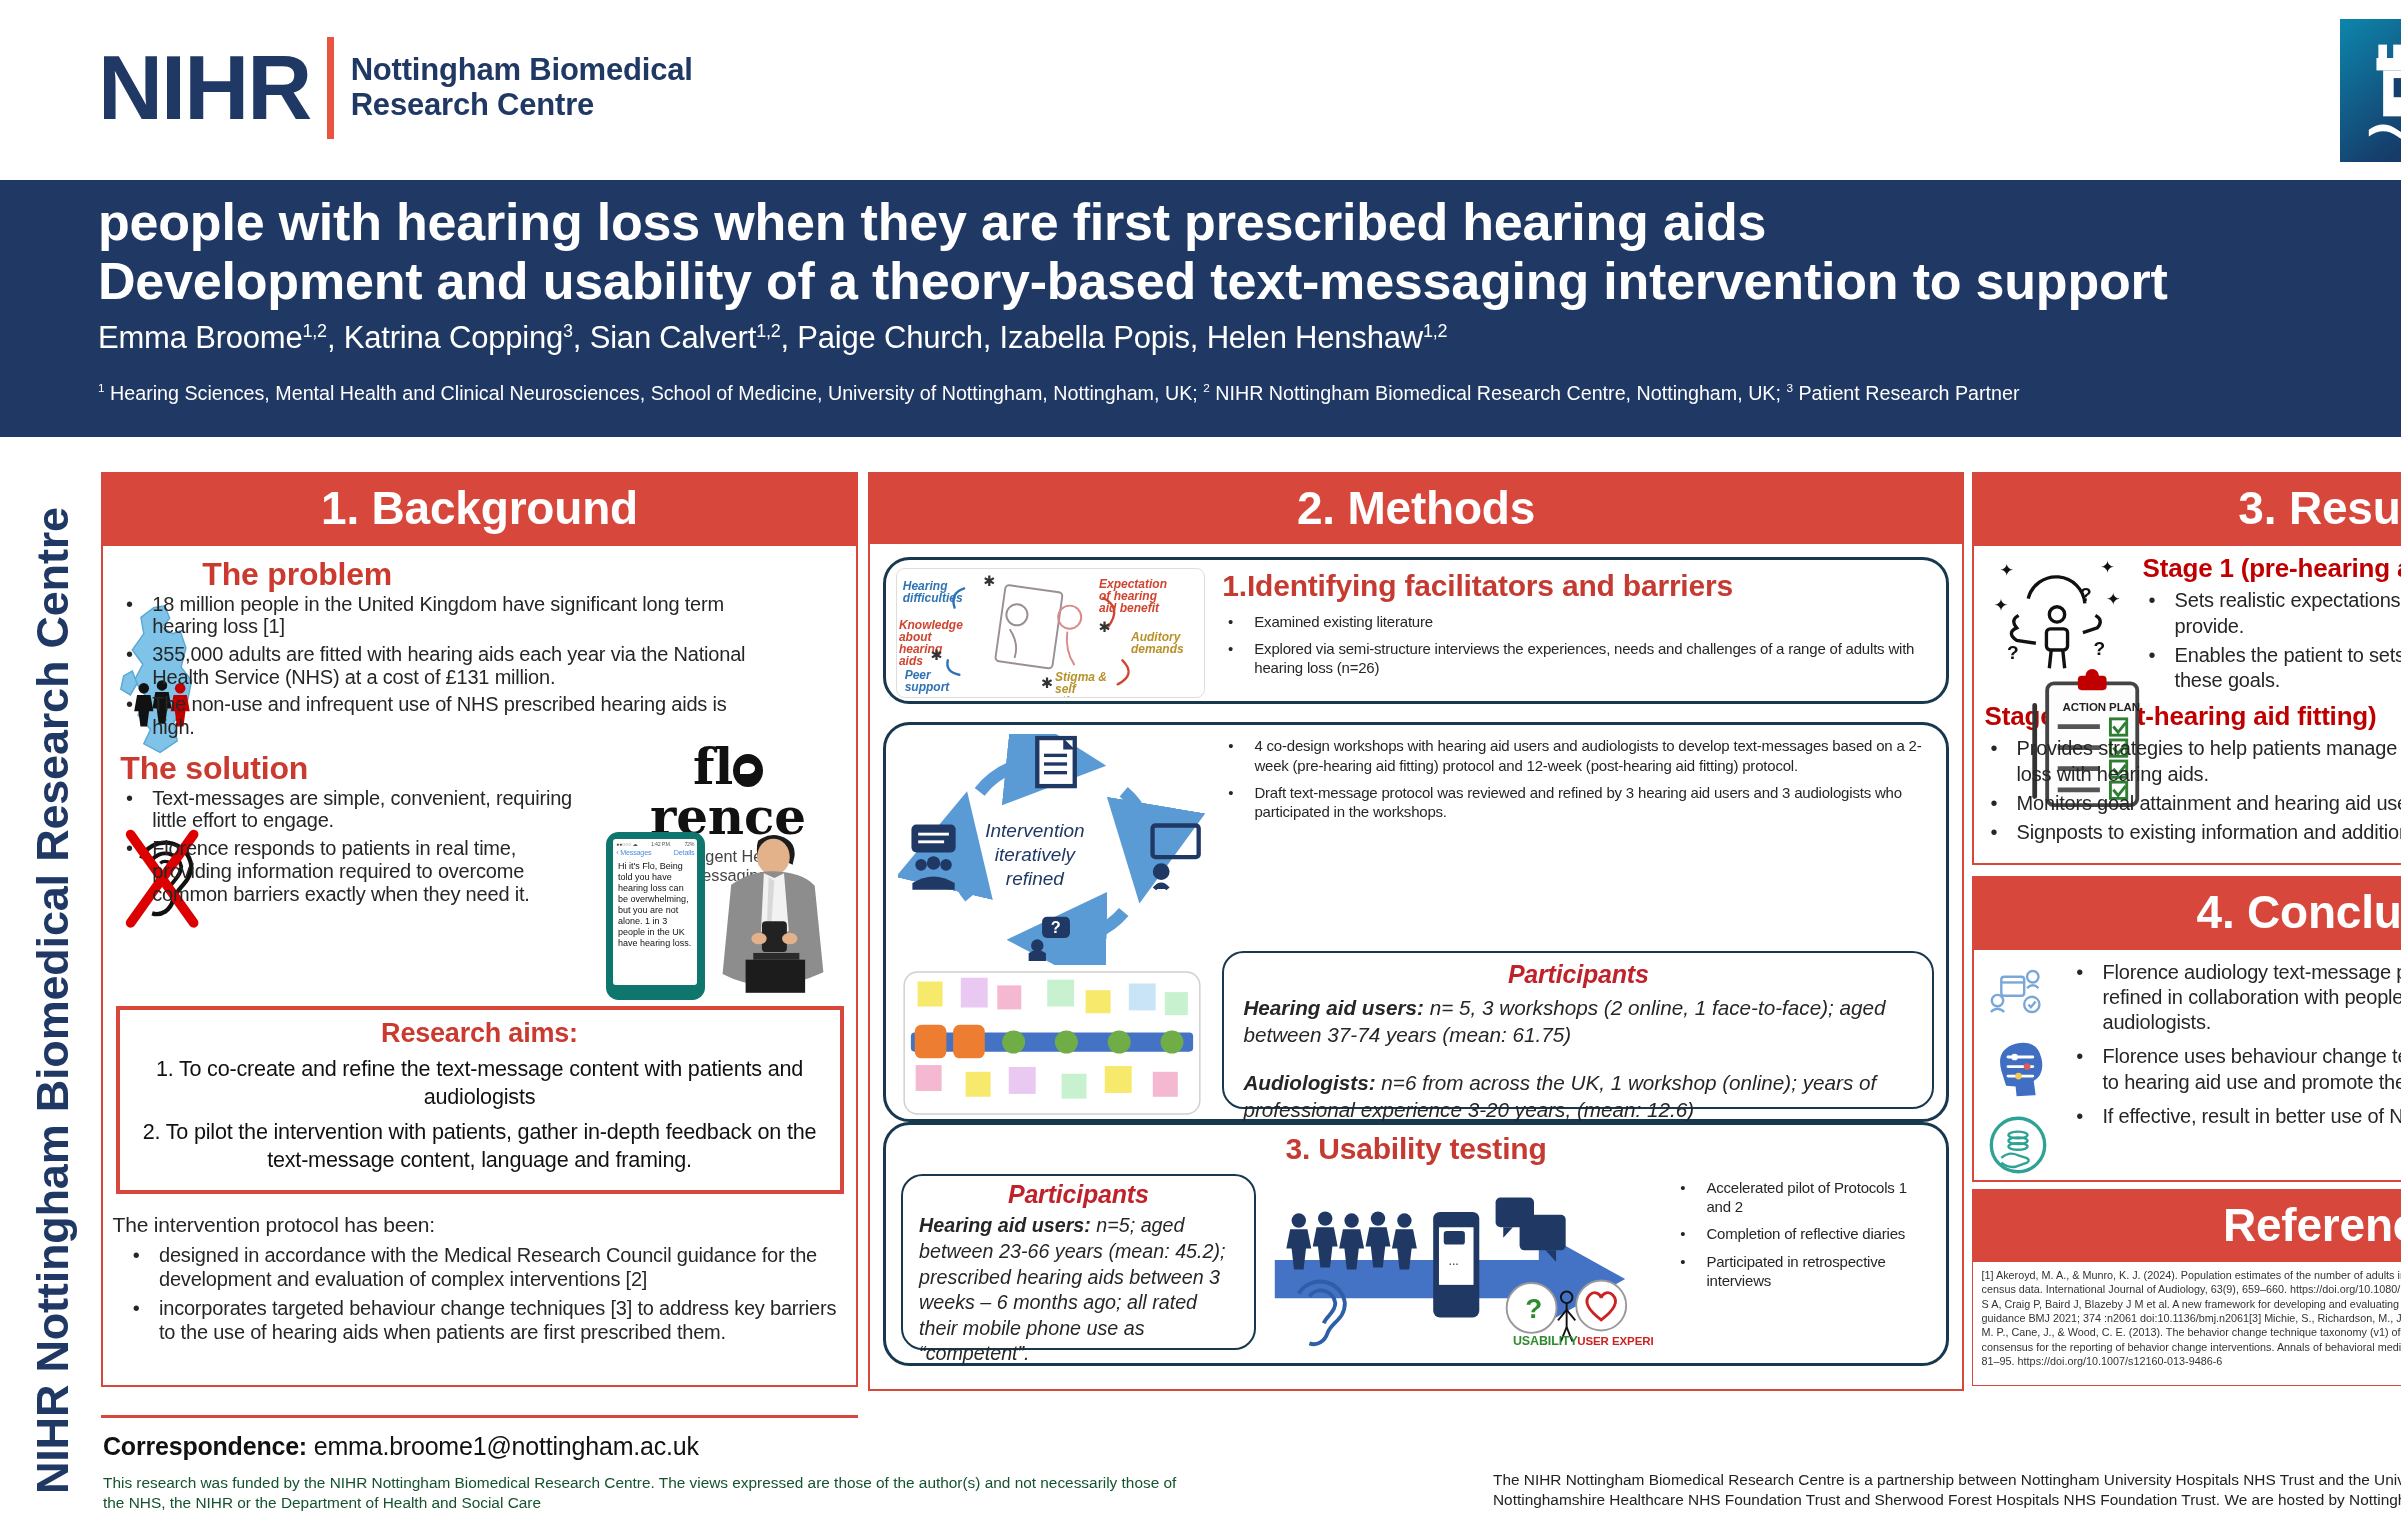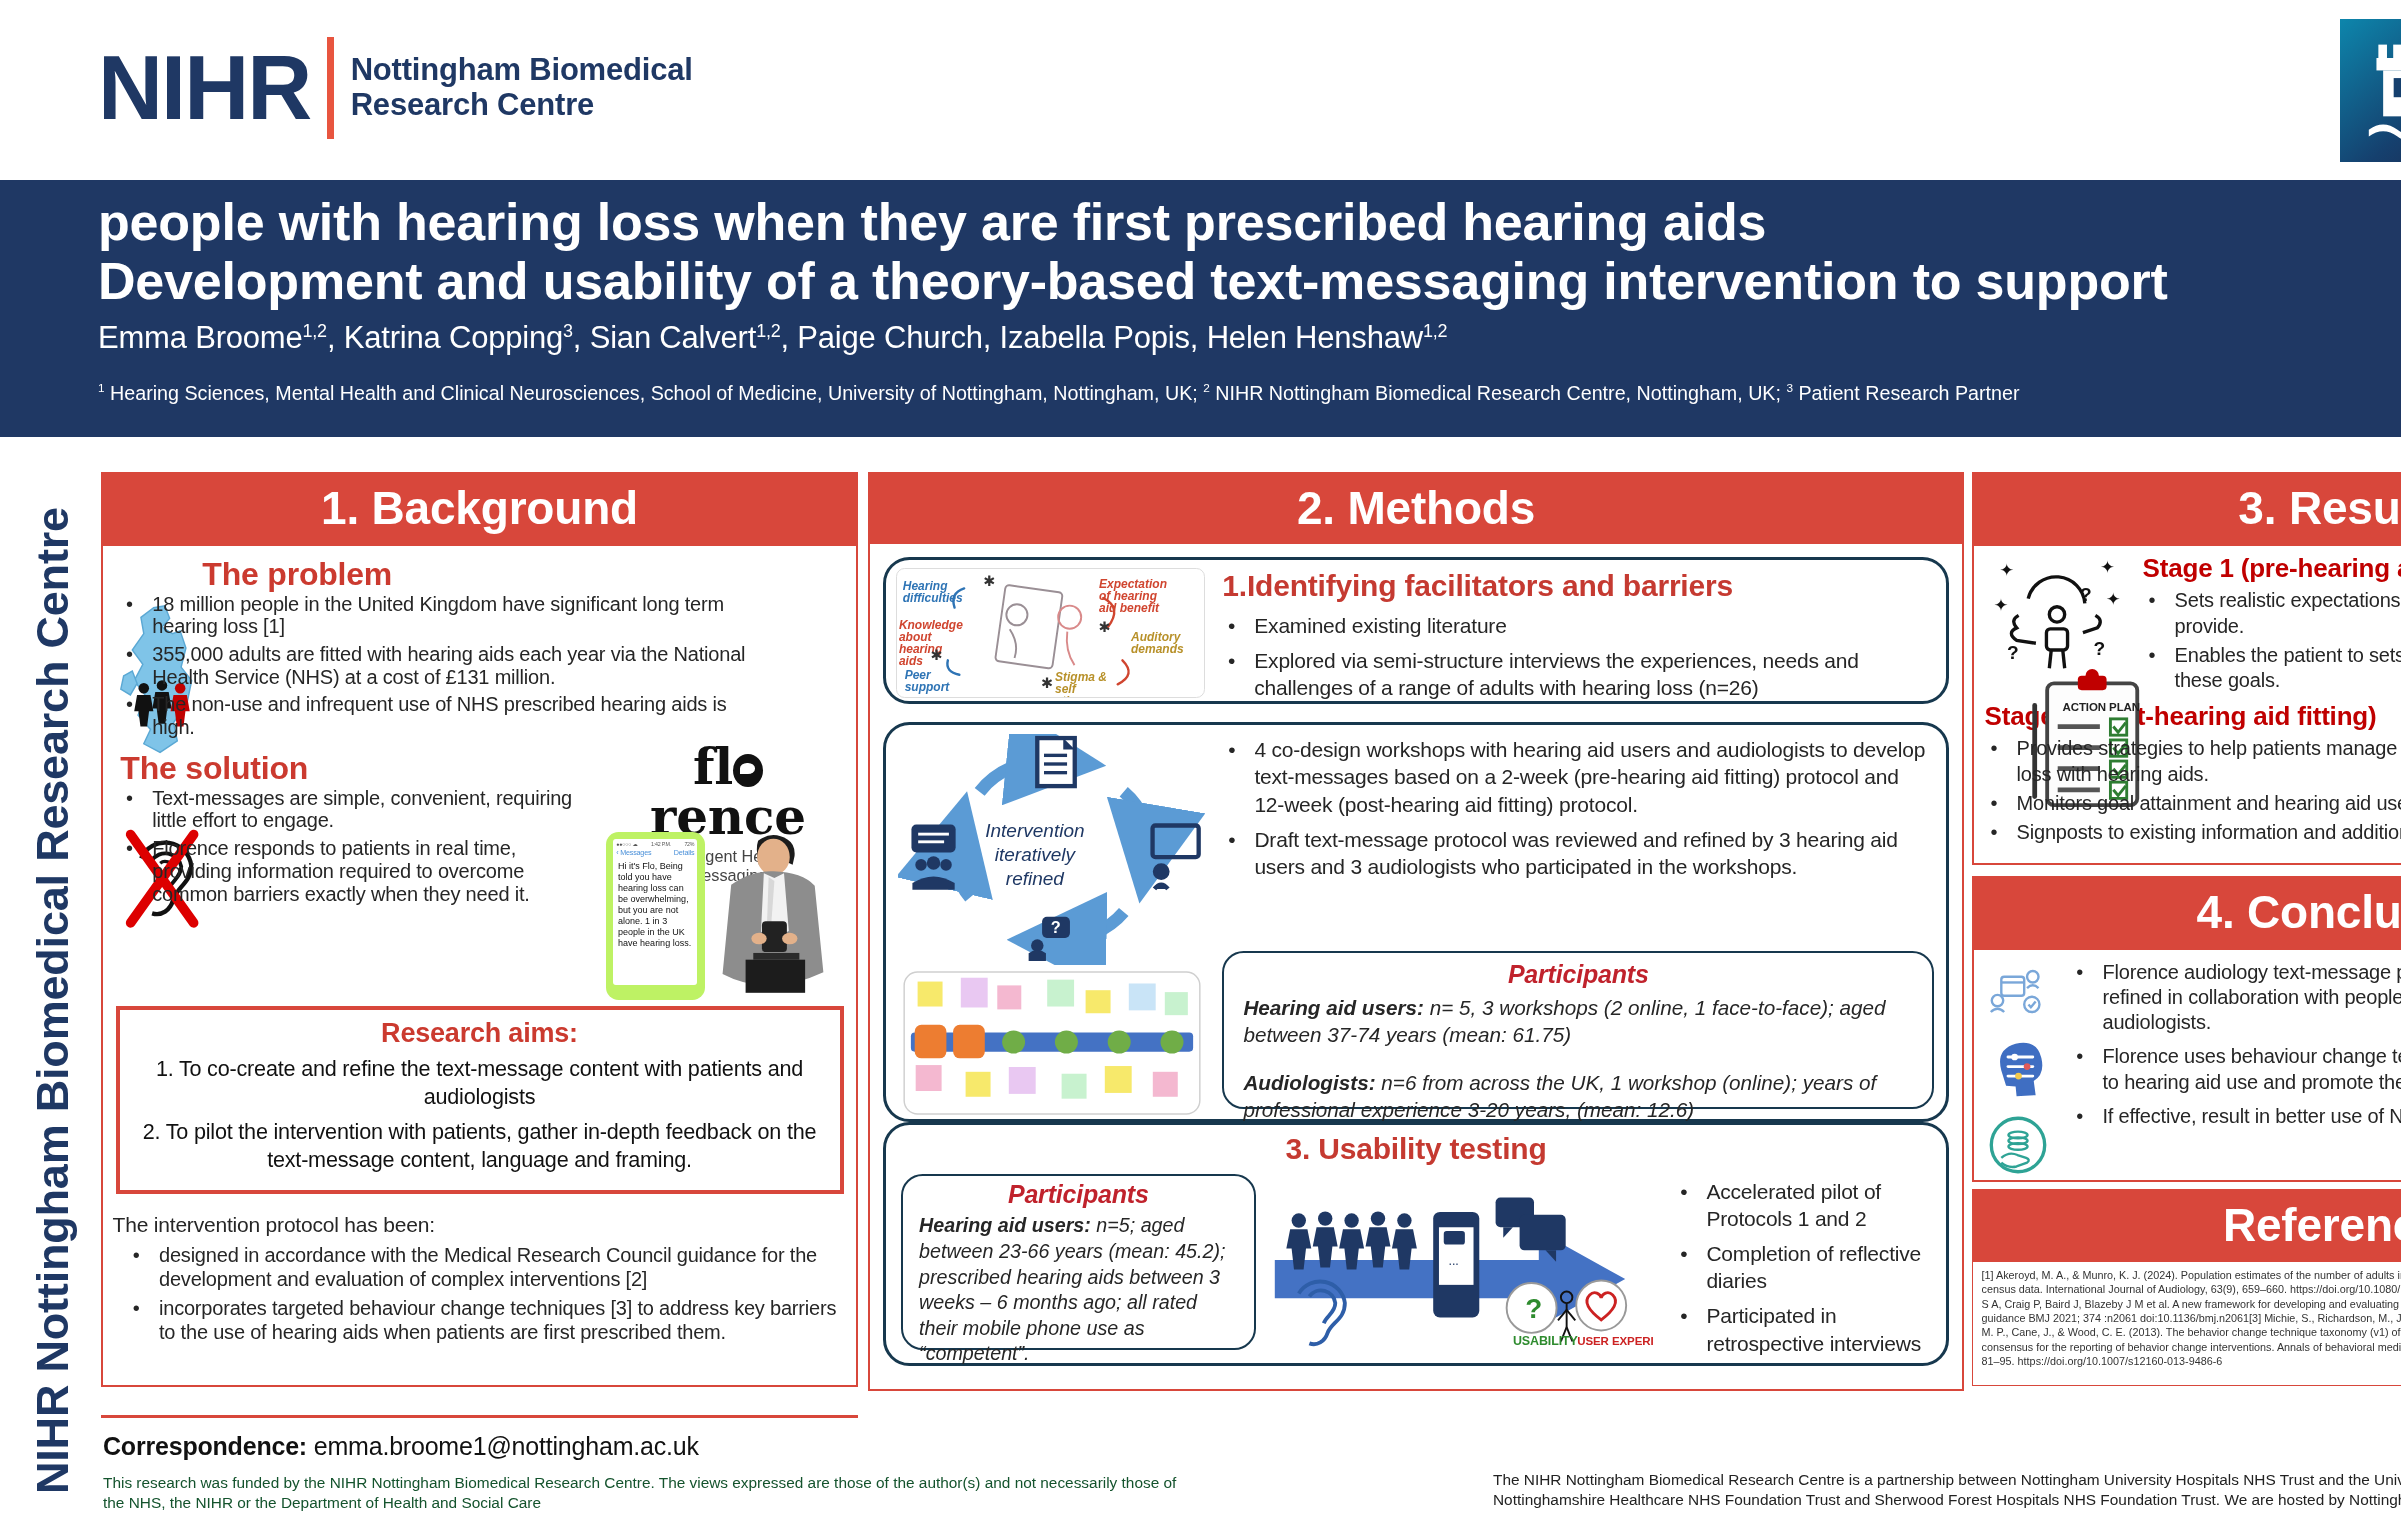--- a/index.html
+++ b/index.html
@@ -41,21 +41,21 @@
   .solution-head{margin-top:10.6px;font-size:32px;}
   .solution-list{margin-left:19px;margin-top:6.7px;width:480px;}
   .uk-map-icon{position:absolute;left:12.5px;top:58px;}
   .ear-x-icon{position:absolute;left:19px;top:269px;}
   .florence{position:absolute;right:27px;top:196px;width:202px;text-align:center;color:#111;}
   .florence-word{font-family:"DejaVu Serif","Liberation Serif",serif;font-weight:bold;font-size:50px;line-height:1;}
   .flo-o{display:inline-block;width:0.60em;height:0.66em;background:#111;border-radius:50%;position:relative;vertical-align:-0.06em;}
   .flo-o::after{content:"";position:absolute;left:22%;top:26%;width:52%;height:36%;background:#fff;border-radius:45% 45% 45% 0;}
   .florence-tag{font-size:16.3px;color:#444;margin-top:4.8px;letter-spacing:0;}
   .phone-man{position:absolute;right:24px;top:281px;width:226px;height:173px;}
-  .phone{position:absolute;left:0;top:4.8px;width:91px;height:161px;background:#bef264;border-radius:12.5px;padding:3.8px;}
+  .phone{position:absolute;left:0;top:4.8px;width:91px;height:161px;background:#0f766e;border-radius:12.5px;padding:3.8px;}
   .phone-screen{position:relative;width:84px;height:146px;margin:3.4px auto 0;background:#fff;border-radius:2.9px;overflow:hidden;}
   .phone-status{display:flex;justify-content:space-between;font-size:5.3px;color:#555;padding:1.9px 2.9px 0;}
   .phone-nav{display:flex;justify-content:space-between;font-size:7.2px;color:#4a90d9;padding:1px 2.9px;}
   .phone-msg{font-size:9px;line-height:1.22;color:#111;padding:2.9px 4.8px;letter-spacing:0;}
   .man-pic{position:absolute;right:0;top:0;}
   .aims-box{position:absolute;left:12.5px;right:12.5px;top:460px;height:188px;border:4.3px solid #d8473b;
             text-align:center;padding:7.7px 19px;box-sizing:border-box;}
   .aims-title{font-size:27px;font-weight:bold;color:#cb3a2f;}
   .aims-item{font-size:21.6px;line-height:1.3;margin-top:6.7px;color:#111;}
   .protocol{position:absolute;left:9.6px;right:9.6px;top:667px;}
@@ -64,21 +64,21 @@
   
   .col2{position:absolute;left:868px;top:472px;width:1096px;height:919px;}
   .col2-body{position:absolute;top:72px;left:0;right:0;bottom:0;border-left:2.9px solid #d8473b;border-right:2.9px solid #d8473b;border-bottom:2.9px solid #d8473b;padding:13.4px 13.4px 9.6px;box-sizing:border-box;}
   .mbox{border:3.4px solid #17384e;border-radius:26.4px;background:#fff;position:relative;box-sizing:border-box;}
   .mbox1{height:147px;display:flex;margin-bottom:17.3px;}
   .mural{width:307px;height:128px;margin:7.7px 0 0 9.6px;position:relative;border:0.5px solid #ddd;border-radius:8.6px;overflow:hidden;background:#fff;}
   .mural span{position:absolute;font-size:12px;font-weight:bold;font-style:italic;letter-spacing:0;line-height:1.0;}
   .mlab-blue{color:#2e74b5;} .mlab-red{color:#d0452f;} .mlab-gold{color:#b8912a;}
   .m1-text{flex:1;padding:8.6px 14.4px 0 17.3px;}
   .mhead{font-size:30px;font-weight:bold;color:#c53a31;margin-bottom:8.6px;}
-  .col2 ul.b{font-size:21px;line-height:1.3;}
+  .col2 ul.b{font-size:15px;line-height:1.3;}
   .col2 ul.b li{margin-bottom:7.7px;}
   .mbox2{height:400px;}
   .cycle{position:absolute;left:11.5px;top:9.6px;width:317px;height:231px;}
   .cycle-caption{position:absolute;left:72px;top:85px;width:130px;text-align:center;font-size:19px;font-style:italic;color:#1f3864;line-height:1.25;letter-spacing:0;}
   .sticky{position:absolute;left:16.3px;top:246px;width:298px;height:144px;}
   .m2-text{position:absolute;left:336px;top:11.5px;right:16.3px;}
   .participants-box{position:absolute;left:336px;right:11.5px;bottom:9.6px;height:158px;border:2.9px solid #17384e;border-radius:21.6px;padding:6.7px 19px;box-sizing:border-box;}
   .part-title{font-size:25px;font-weight:bold;font-style:italic;color:#c0222c;text-align:center;}
   .part-row{font-size:20.7px;font-style:italic;line-height:1.3;margin-top:6.7px;letter-spacing:0;}
   .part-row b{font-style:italic;}

